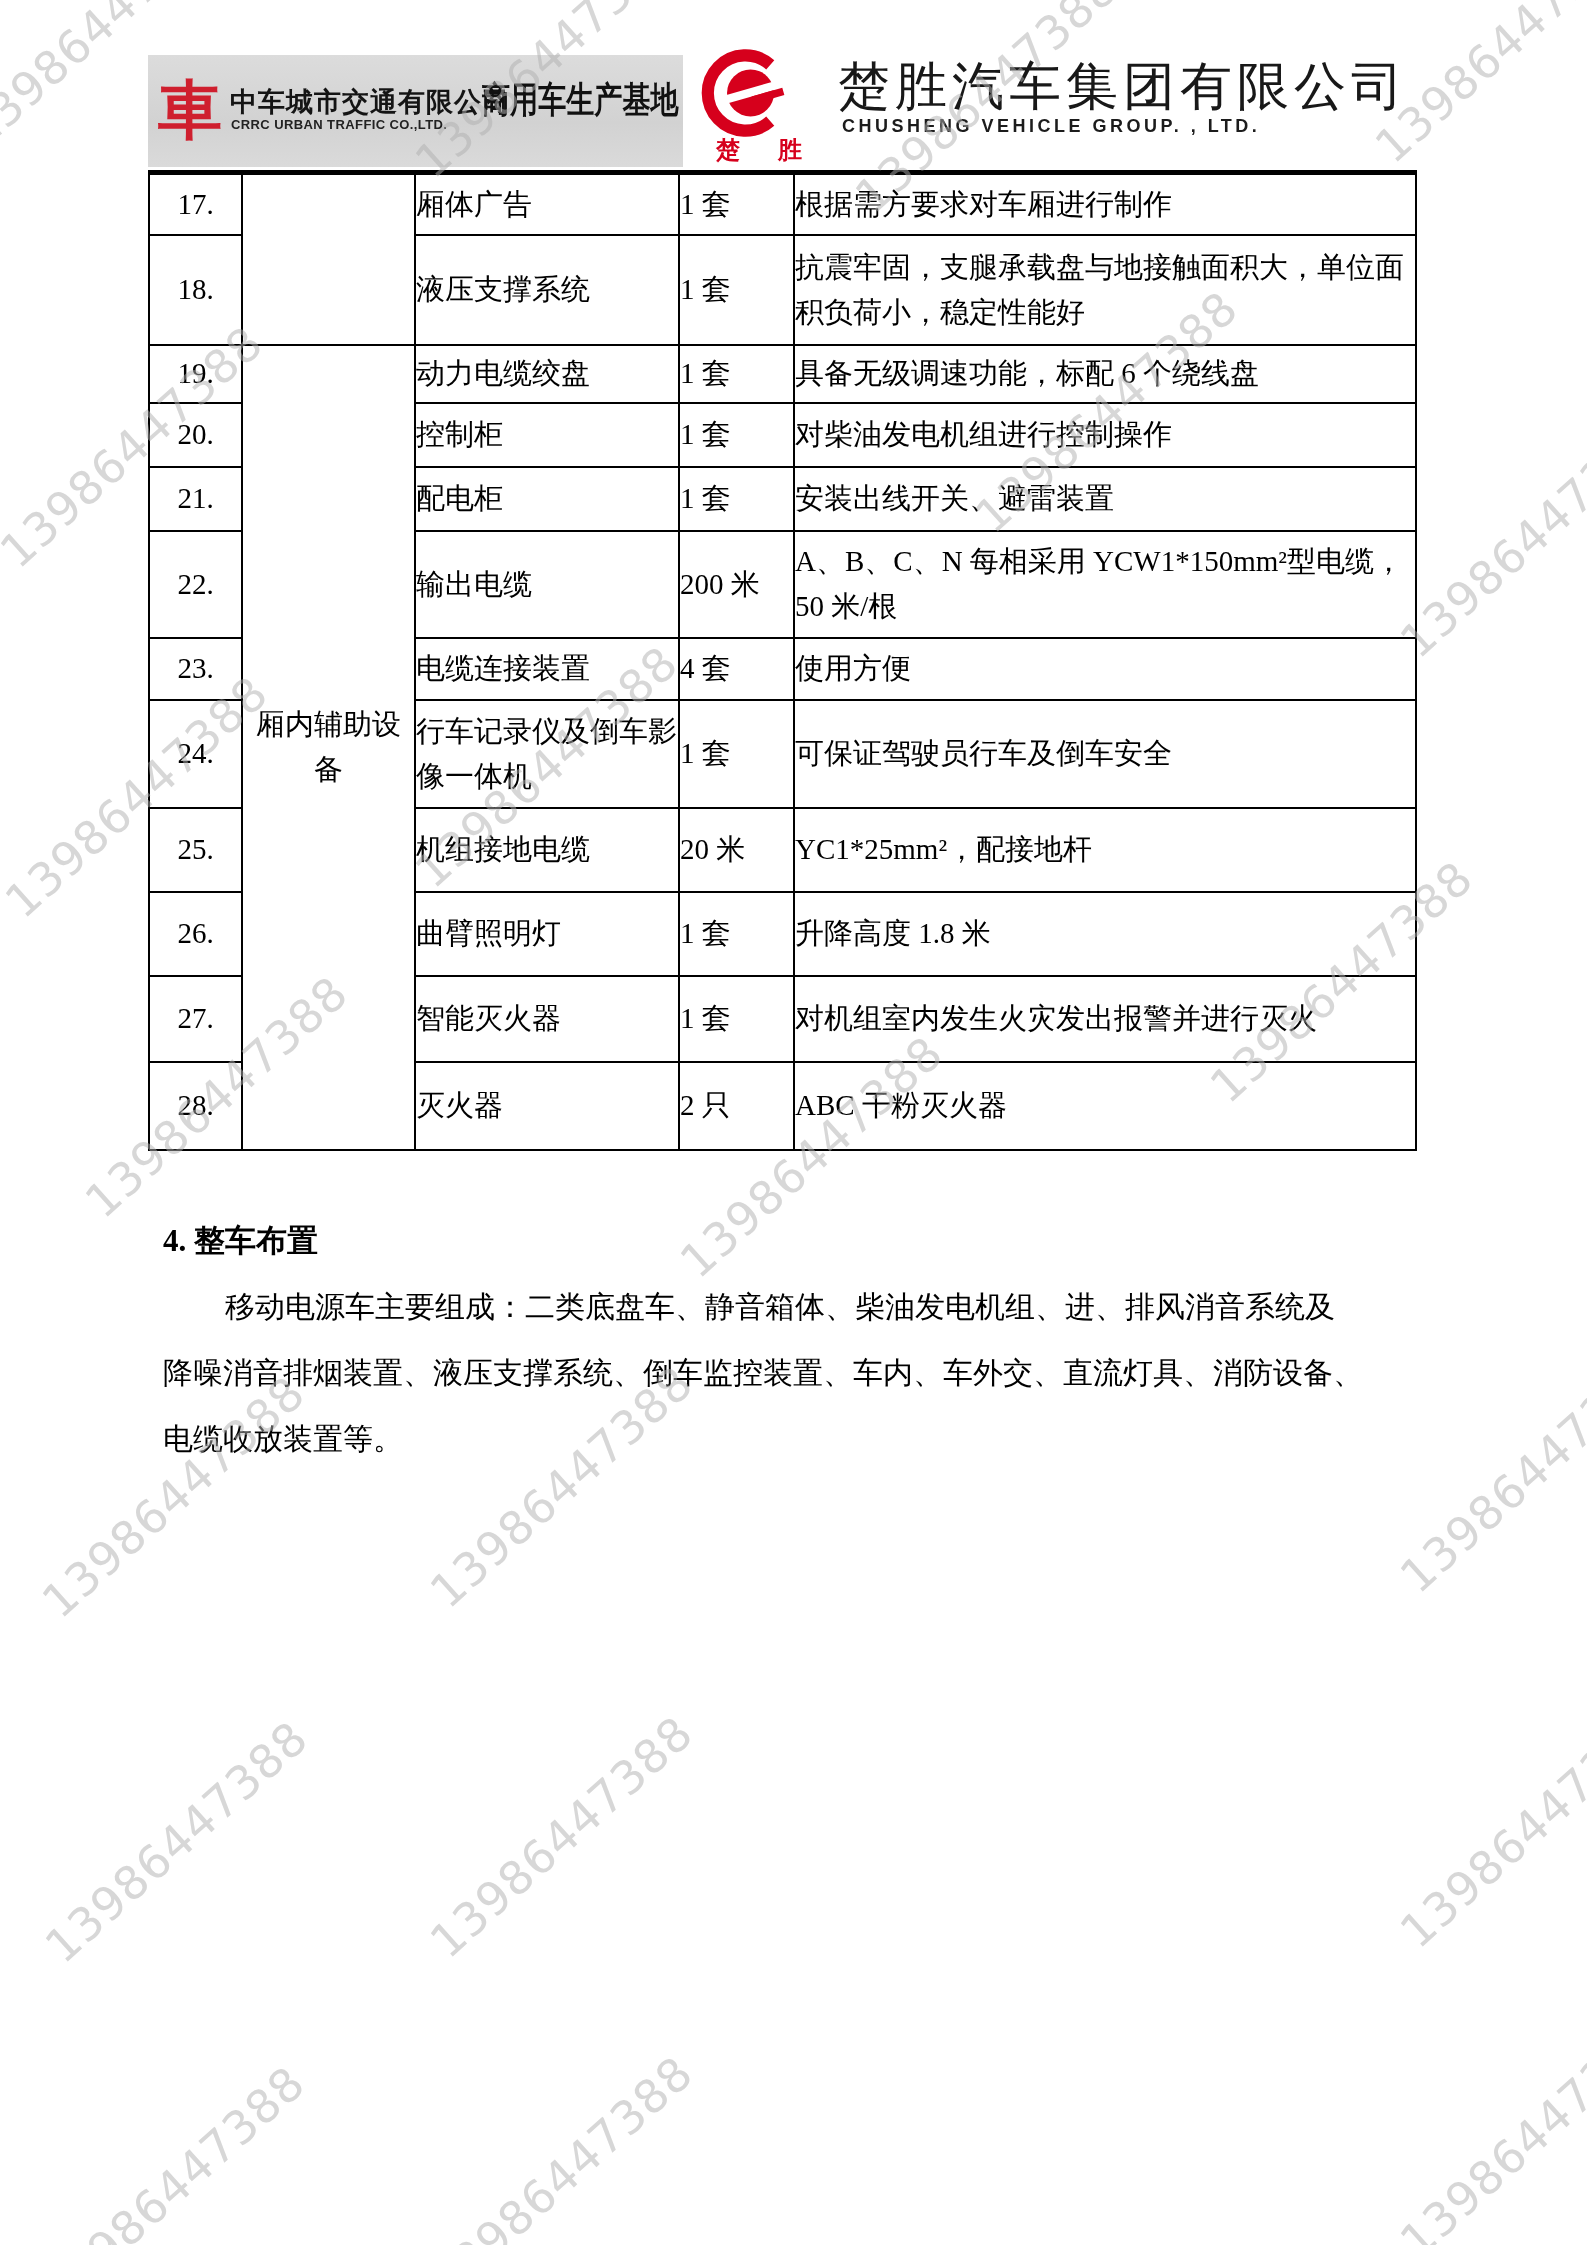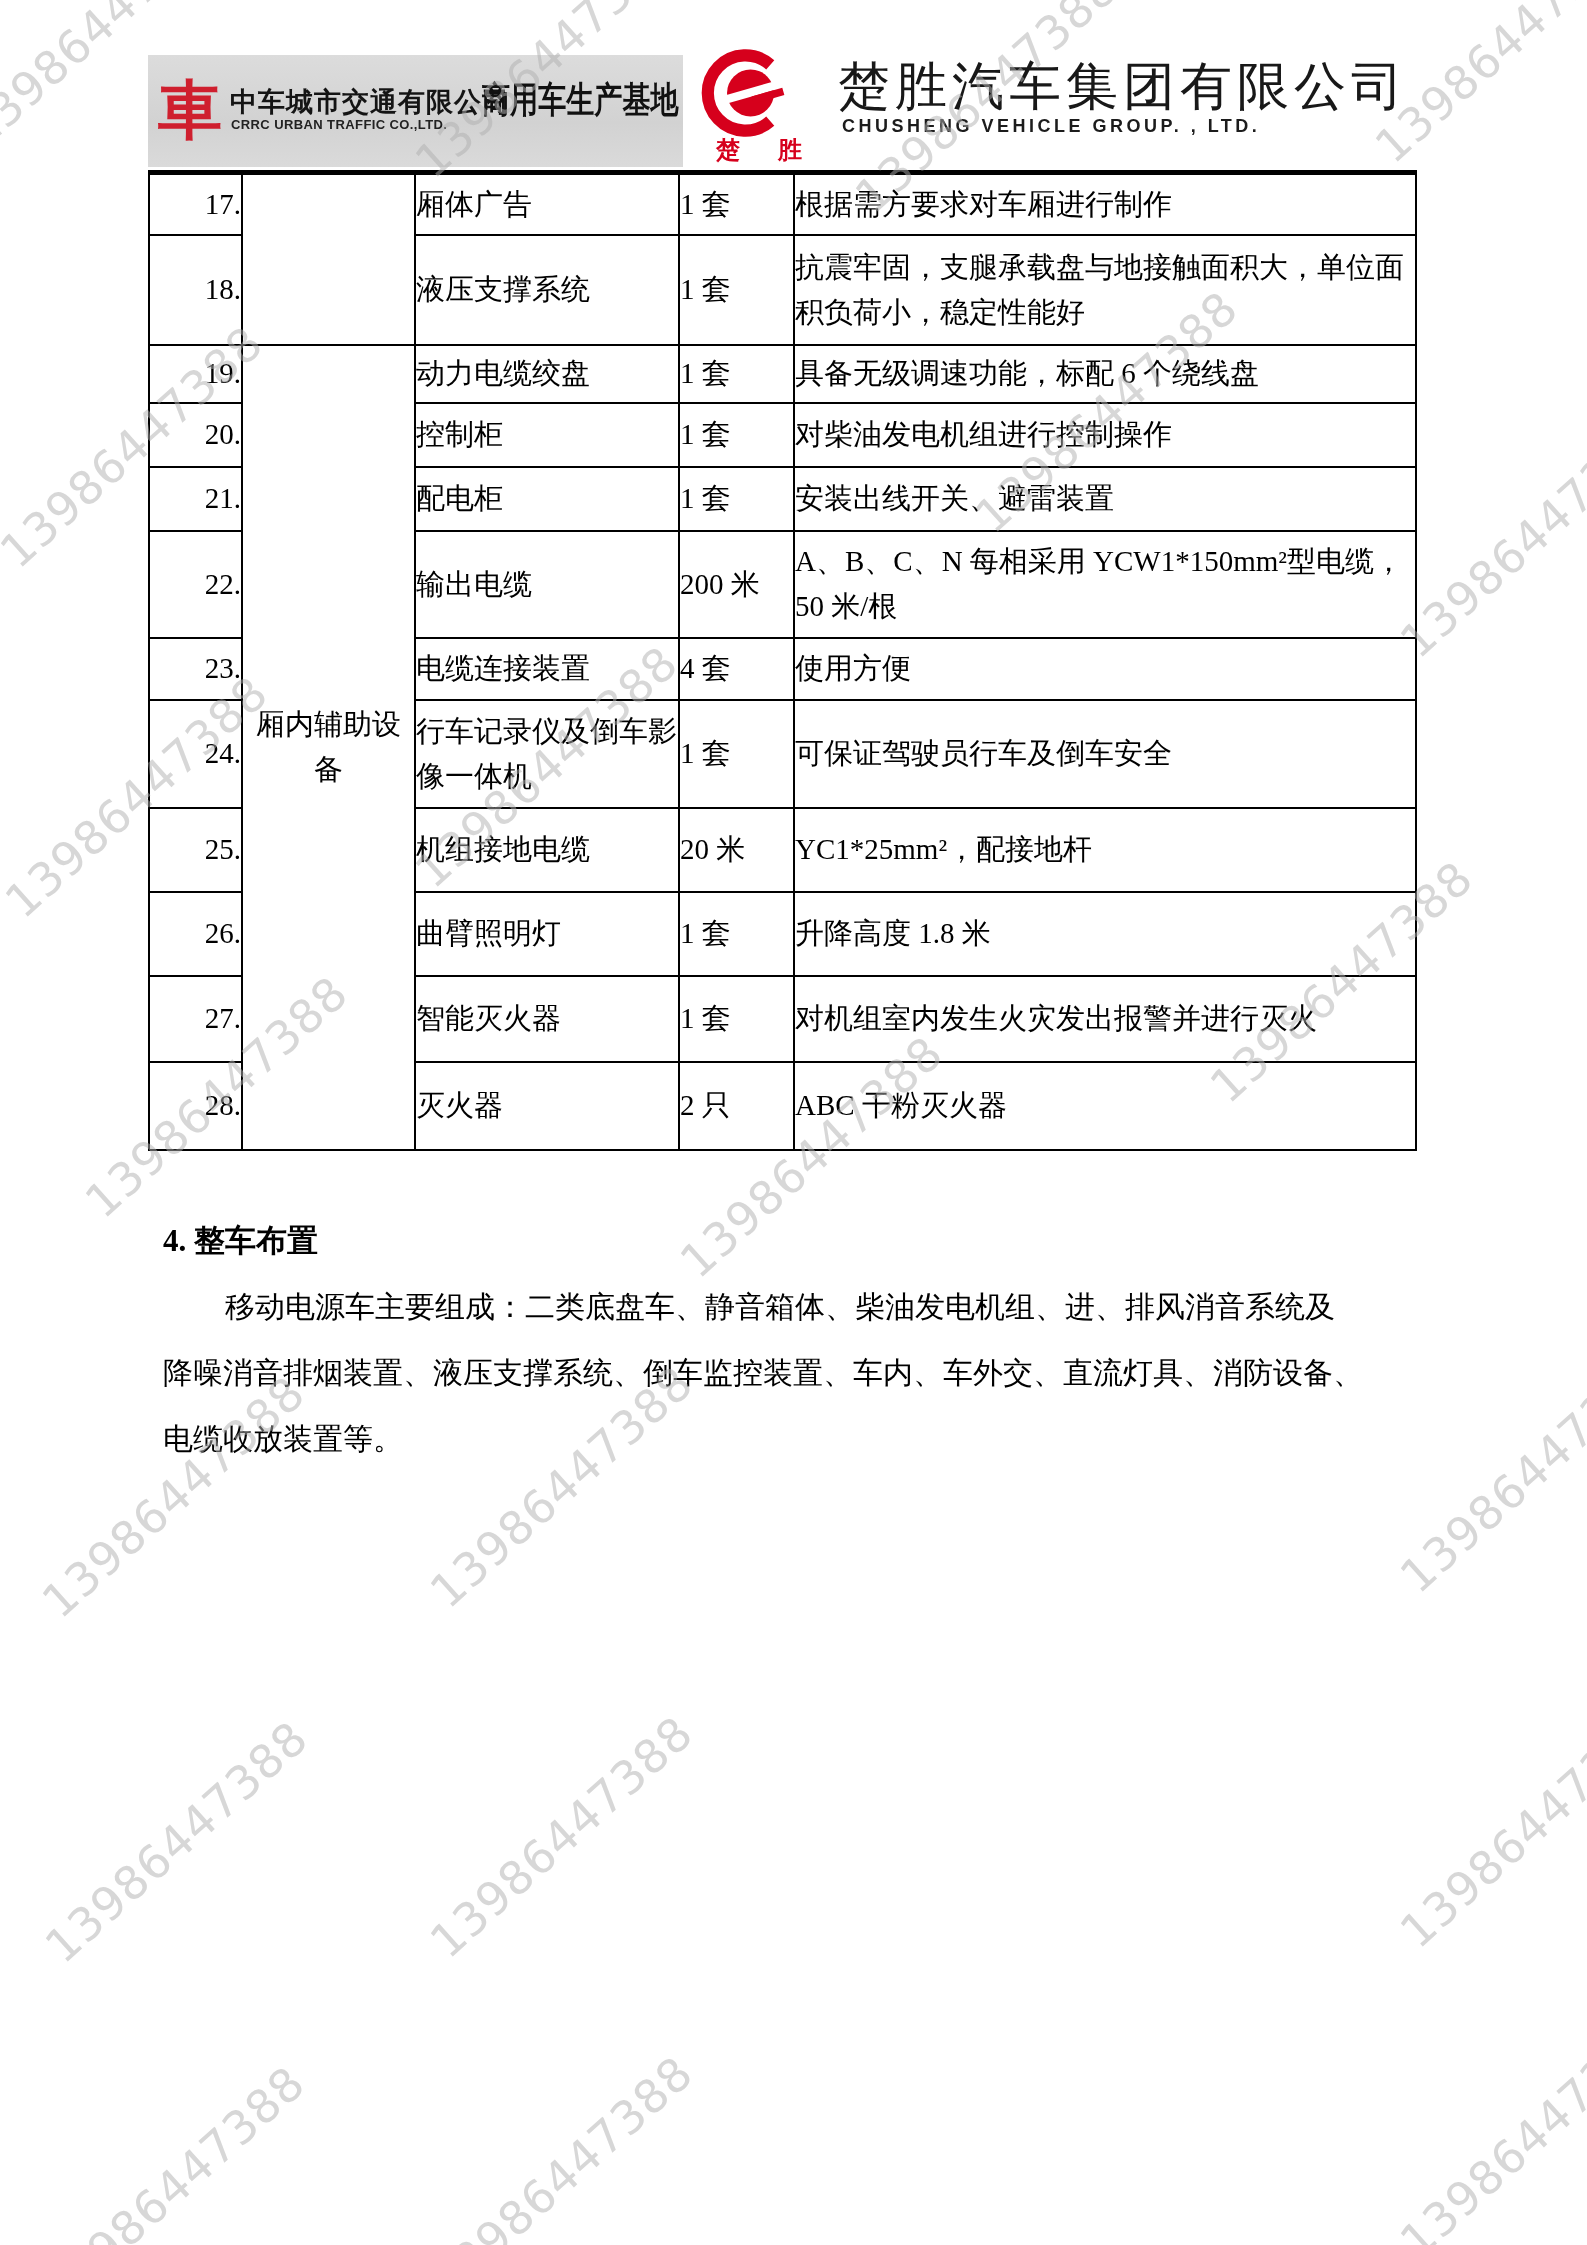--- a/index.html
+++ b/index.html
@@ -41,21 +41,21 @@
   
   table.spec{
     position:absolute;left:148px;top:170px;z-index:2;
     width:1267px;table-layout:fixed;border-collapse:collapse;
     border-top:5px solid #000;background:transparent;
   }
   table.spec td{
     border:2px solid #000;padding:0;vertical-align:middle;
     font-size:29px;line-height:1.55;word-break:break-all;
   }
-  td.c-no{text-align:right;font-size:30px;}
+  td.c-no{text-align:center;font-size:30px;}
   td.c-cat{text-align:center;font-size:31px;padding:0 17px;margin-top:24px;}
   td.c-name{padding:2px 20px 2px 16px;}
   td.c-qty{padding:2px 4px 2px 12px;}
   td.c-desc{padding:2px 10px 2px 15px;}
   tr.rh62{height:62px}tr.rh110{height:110px}tr.rh58{height:58px}
   tr.rh64{height:64px}tr.rh107{height:107px}tr.rh108{height:108px}
   tr.rh77{height:84px}tr.rh84{height:84px}tr.rh86{height:86px}tr.rh88{height:88px}
   
   .sec{position:absolute;left:163px;top:1220px;width:1260px;z-index:2;}
   .sec-heading{font-weight:bold;font-size:31px;white-space:nowrap;}

